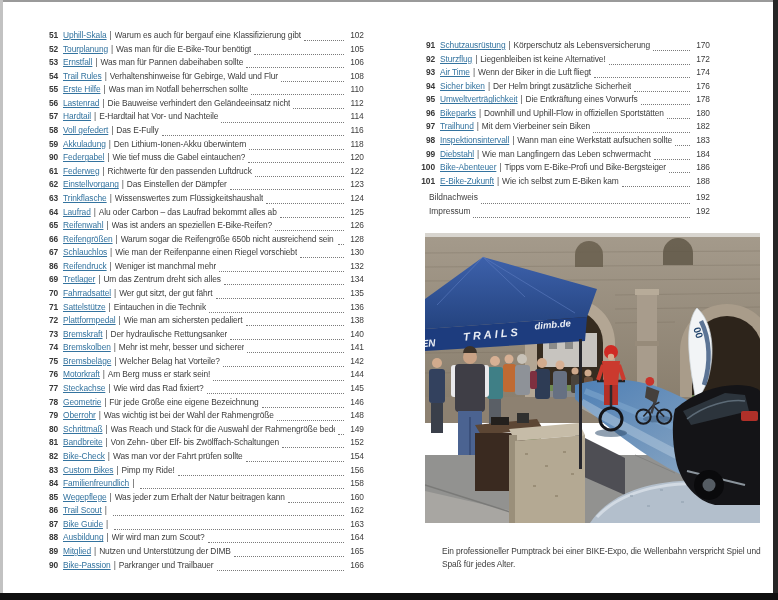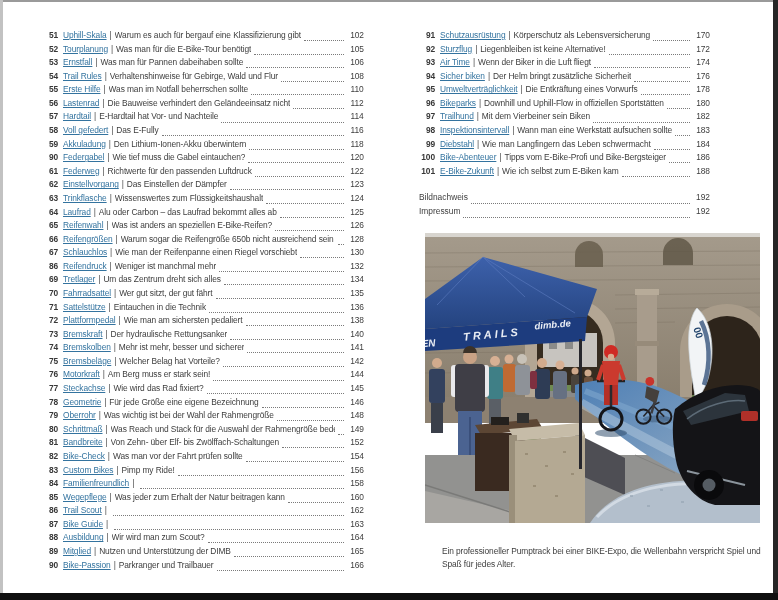--- a/index.html
+++ b/index.html
@@ -8,37 +8,37 @@
     background:#ffffff;font-family:"Liberation Sans",sans-serif;color:#3d3d3d;
   }
   
   .edge-top{position:absolute;top:0;left:0;right:0;height:2px;background:#9a9a9a;}
   .edge-left{position:absolute;top:0;left:0;bottom:0;width:3px;background:#c2c2c2;}
   .edge-right{position:absolute;top:0;right:0;bottom:0;width:5px;background:#262626;}
   .edge-bottom{position:absolute;left:0;right:0;bottom:0;height:7px;background:#0f0f0f;}
 
   .toc-col{position:absolute;}
   #left-col{left:45px;top:30px;width:322px;}
-  #right-col{left:419px;top:30px;width:294px;}
+  #right-col{left:419px;top:40px;width:294px;}
   #back-col{left:419px;top:192px;width:294px;position:absolute;}
 
   .toc-row{display:flex;align-items:baseline;height:13.58px;font-size:8.4px;
     letter-spacing:-0.1px;white-space:nowrap;color:#3d3d3d;}
   .num{font-weight:700;text-align:right;margin-right:5px;flex:none;color:#383838;}
   #left-col .num{width:13px;}
   #right-col .num{width:16px;}
   .kw{color:var(--kw,#33739f);flex:none;text-decoration:underline;}
   .sep{margin:0 3px;flex:none;color:#4a4a4a;}
   .desc{overflow:hidden;flex-shrink:1;}
   .dots{flex:1;min-width:6px;align-self:flex-end;margin:0 3px 2.5px 3px;
     border-bottom:1.4px dotted #7a7a7a;}
   .pg{width:20px;text-align:center;flex:none;}
 
   .bm-row{display:flex;align-items:baseline;height:14px;font-size:8.4px;white-space:nowrap;}
-  .bm-label{flex:none;}
+  .bm-label{flex:none;margin-left:10px;}
 
   .photo{position:absolute;left:425px;top:233px;width:335px;height:290px;margin:0;}
   .photo svg{display:block;}
   .caption{position:absolute;left:425px;top:528px;width:332px;margin:17px;
     font-size:8.4px;line-height:13.4px;letter-spacing:-0.1px;color:#3d3d3d;}
 </style>
 </head>
 <body>
 
 <div>

